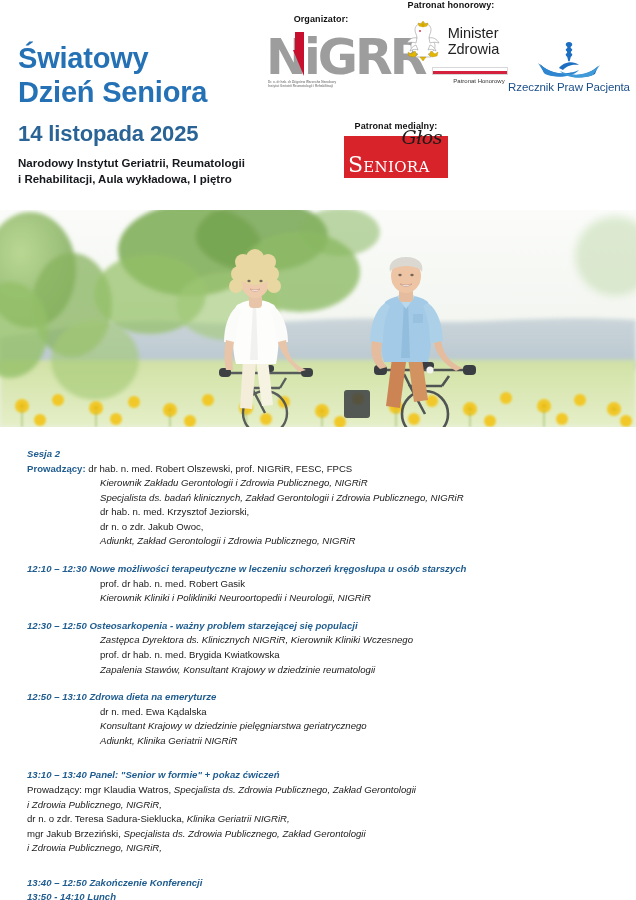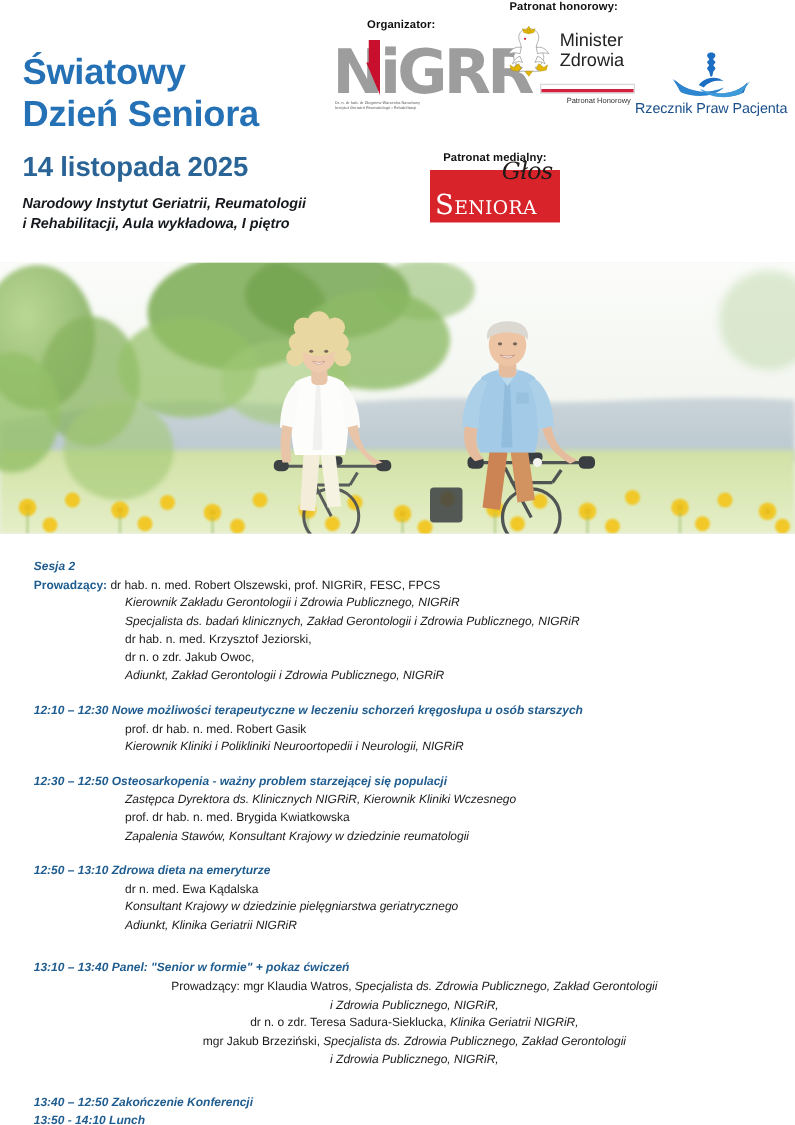--- a/index.html
+++ b/index.html
@@ -45,21 +45,20 @@
     margin-top: 11px;
     letter-spacing: -0.1px;
     white-space: nowrap;
   }
   .venue {
     font-size: 11.5px;
     font-weight: bold;
     color: #15181c;
     line-height: 1.38;
     margin-top: 9px;
-    font-style: italic;
   }
 
   
   .logo-label {
     font-size: 9px;
     font-weight: bold;
     color: #111;
     letter-spacing: 0.1px;
     text-align: center;
     white-space: nowrap;
@@ -212,21 +211,21 @@
   }
   .photo svg { display: block; width: 636px; height: 217px; }
 
   
   .program {
     padding: 20px 0 0 0;
     font-size: 9.6px;
   }
   .row { line-height: 1.52; }
   .indent-0 { margin-left: 27px; }
-  .indent-1 { margin-left: 27px; text-align: center; }
+  .indent-1 { margin-left: 27px; }
   .indent-2 { margin-left: 100px; }
   .hdr {
     color: #1f5c8f;
     font-weight: bold;
     font-style: italic;
   }
   .blk { color: #1a1a1a; }
   .ital {
     font-style: italic;
     color: #1a1a1a;

